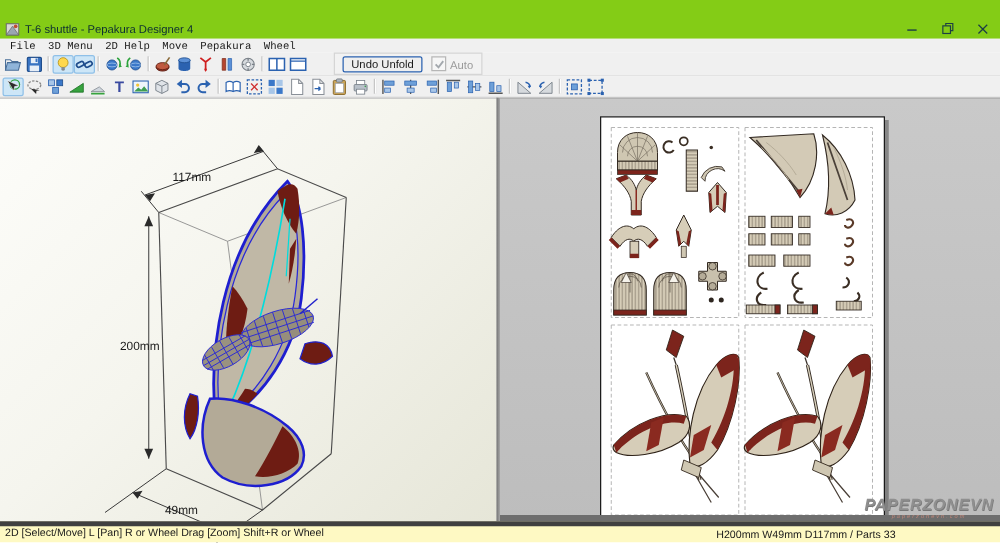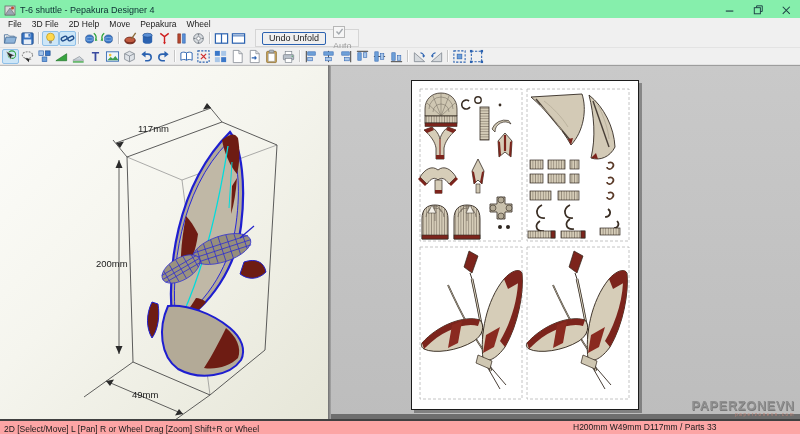--- a/index.html
+++ b/index.html
@@ -1,54 +1,54 @@
 <!DOCTYPE html>
 <html><head>
 <meta charset="utf-8">
 <style>
   html,body{margin:0;padding:0;}
   body{width:800px;height:434px;font-family:"Liberation Sans",sans-serif;background:#fff;overflow:hidden;}
   .window{width:800px;height:434px;display:flex;flex-direction:column;box-sizing:border-box;}
 
   
-  .titlebar{height:16px;background:#86efac;display:flex;align-items:center;padding:2px 0 0 4px;flex:0 0 auto;}
+  .titlebar{height:16px;background:#84cc16;display:flex;align-items:center;padding:15px 0 0 4px;flex:0 0 auto;}
   .app-icon{width:12px;height:12px;margin-right:4px;flex:0 0 auto;}
   .title-text{font-size:9px;color:#0d2f33;white-space:nowrap;line-height:16px;}
   .win-controls{margin-left:auto;display:flex;height:16px;}
   .win-controls .tb-btn{width:28px;height:16px;border-radius:0;display:flex;align-items:center;justify-content:center;}
 
   
   .menubar{height:11px;background:#f0f0f0;display:flex;align-items:center;font-size:8.5px;color:#1a1a1a;padding-left:3px;flex:0 0 auto;}
-  .menu-item{padding:0 5px;white-space:nowrap;cursor:default;}
+  .menu-item{padding:0 5px;white-space:nowrap;cursor:default;font-family:Liberation Mono, monospace;}
 
   
   .toolbar{background:#f0f0f0;display:flex;align-items:center;padding:0 2px;flex:0 0 auto;border-bottom:1px solid #e3e3e3;}
   .toolbar.row1{height:18px;}
   .toolbar.row2{height:16px;}
   .tb-btn{width:17px;height:15px;display:flex;align-items:center;justify-content:center;border:1px solid transparent;border-radius:2px;box-sizing:border-box;flex:0 0 auto;}
   .tb-btn.pressed{background:#cde6f7;border-color:#8fc0e8;}
   .tb-sep{width:1px;height:12px;background:#c6c6c6;border-right:1px solid #fdfdfd;margin:0 2px;flex:0 0 auto;}
-  .undo-group{display:flex;align-items:center;gap:7px;border:1px solid #d5d5d5;background:#f2f2f2;height:16px;padding:0 6px;margin-left:8px;flex:0 0 auto;}
+  .undo-group{display:flex;align-items:center;gap:7px;border:1px solid #d5d5d5;background:#f2f2f2;height:16px;padding:0 6px;margin-left:20px;flex:0 0 auto;}
   .undo-btn{font-family:"Liberation Sans",sans-serif;font-size:9px;height:13px;line-height:11px;padding:0 6px;background:#efefef;border:1px solid #2b62b0;border-radius:2px;color:#1a1a1a;}
-  .auto-check{display:flex;align-items:flex-start;gap:3px;font-size:9px;color:#9a9a9a;flex-direction:column;}
+  .auto-check{display:flex;align-items:flex-end;gap:3px;font-size:9px;color:#9a9a9a;}
   .cb{width:10px;height:10px;background:#f6f6f6;border:1px solid #b6b6b6;display:flex;align-items:center;justify-content:center;}
 
   
   .main{flex:1 1 auto;display:flex;position:relative;min-height:0;}
-  .view3d{width:328px;flex:0 0 auto;background:linear-gradient(135deg,#fdfdfa 0%,#f5f5ee 45%,#e6e6d8 100%);border-top:1px solid #bdbdbd;position:relative;}
+  .view3d{width:397px;flex:0 0 auto;background:linear-gradient(135deg,#fdfdfa 0%,#f5f5ee 45%,#e6e6d8 100%);border-top:1px solid #bdbdbd;position:relative;}
   .divider{width:3px;flex:0 0 auto;background:linear-gradient(90deg,#6f6f6f,#a7a7a7);}
   .view2d{flex:1 1 auto;position:relative;background:linear-gradient(180deg,#c9c9c9,#bdbdbd);border-top:1px solid #9d9d9d;overflow:hidden;}
   .page{position:absolute;left:80px;top:14px;width:226px;height:328px;background:#fff;border:1px solid #1c1c1c;box-shadow:3px 3px 0 rgba(30,30,30,.38);}
   .bottom-band{position:absolute;left:0;right:0;bottom:0;height:5px;background:#6e6e6e;}
-  .watermark{position:absolute;right:5px;bottom:2px;text-align:right;line-height:1;pointer-events:none;}
+  .watermark{position:absolute;right:5px;bottom:2px;text-align:center;line-height:1;pointer-events:none;font-style:italic;}
   .wm-main{font-size:13px;font-weight:bold;color:#8f8f8f;letter-spacing:.5px;text-shadow:.5px .5px 0 #777;}
   .wm-sub{font-size:4.5px;color:#c08578;letter-spacing:1.6px;margin-top:1px;}
 
   
-  .statusbar{height:13px;background:#fca5a5;border-top:2px solid #404040;display:flex;align-items:flex-end;font-size:8.5px;color:#1a1a1a;padding:0 4px;position:relative;flex:0 0 auto;}
+  .statusbar{height:13px;background:#fef9c3;border-top:4px solid #404040;display:flex;align-items:flex-start;font-size:8.5px;color:#1a1a1a;padding:0 4px;position:relative;flex:0 0 auto;}
   .status-right{position:absolute;left:573px;top:0;height:18px;line-height:13px;white-space:nowrap;}
   svg text{font-family:"Liberation Sans",sans-serif;}
 </style>
 </head>
 <body>
 
 <div class="window">
 
   <div class="titlebar">
     <svg class="app-icon" viewBox="0 0 12 12">
@@ -72,21 +72,21 @@
         <span class="tb-btn">
           <svg width="15" height="15" viewBox="0 0 16 16">
             <path d="M4 4l7.5 7.5M11.5 4L4 11.5" stroke="#1d3f44" stroke-width="1.1"></path>
           </svg>
         </span>
       </div>
   </div>
 
   <div class="menubar">
       <span class="menu-item">File</span>
-      <span class="menu-item">3D File</span>
+      <span class="menu-item">3D Menu</span>
       <span class="menu-item">2D Help</span>
       <span class="menu-item">Move</span>
       <span class="menu-item">Pepakura</span>
       <span class="menu-item">Wheel</span>
     </div>
 
   <div class="toolbar row1">
     <span style="display:flex;align-items:center;">
         <span class="tb-btn">
           <svg width="15" height="15" viewBox="0 0 16 16">

